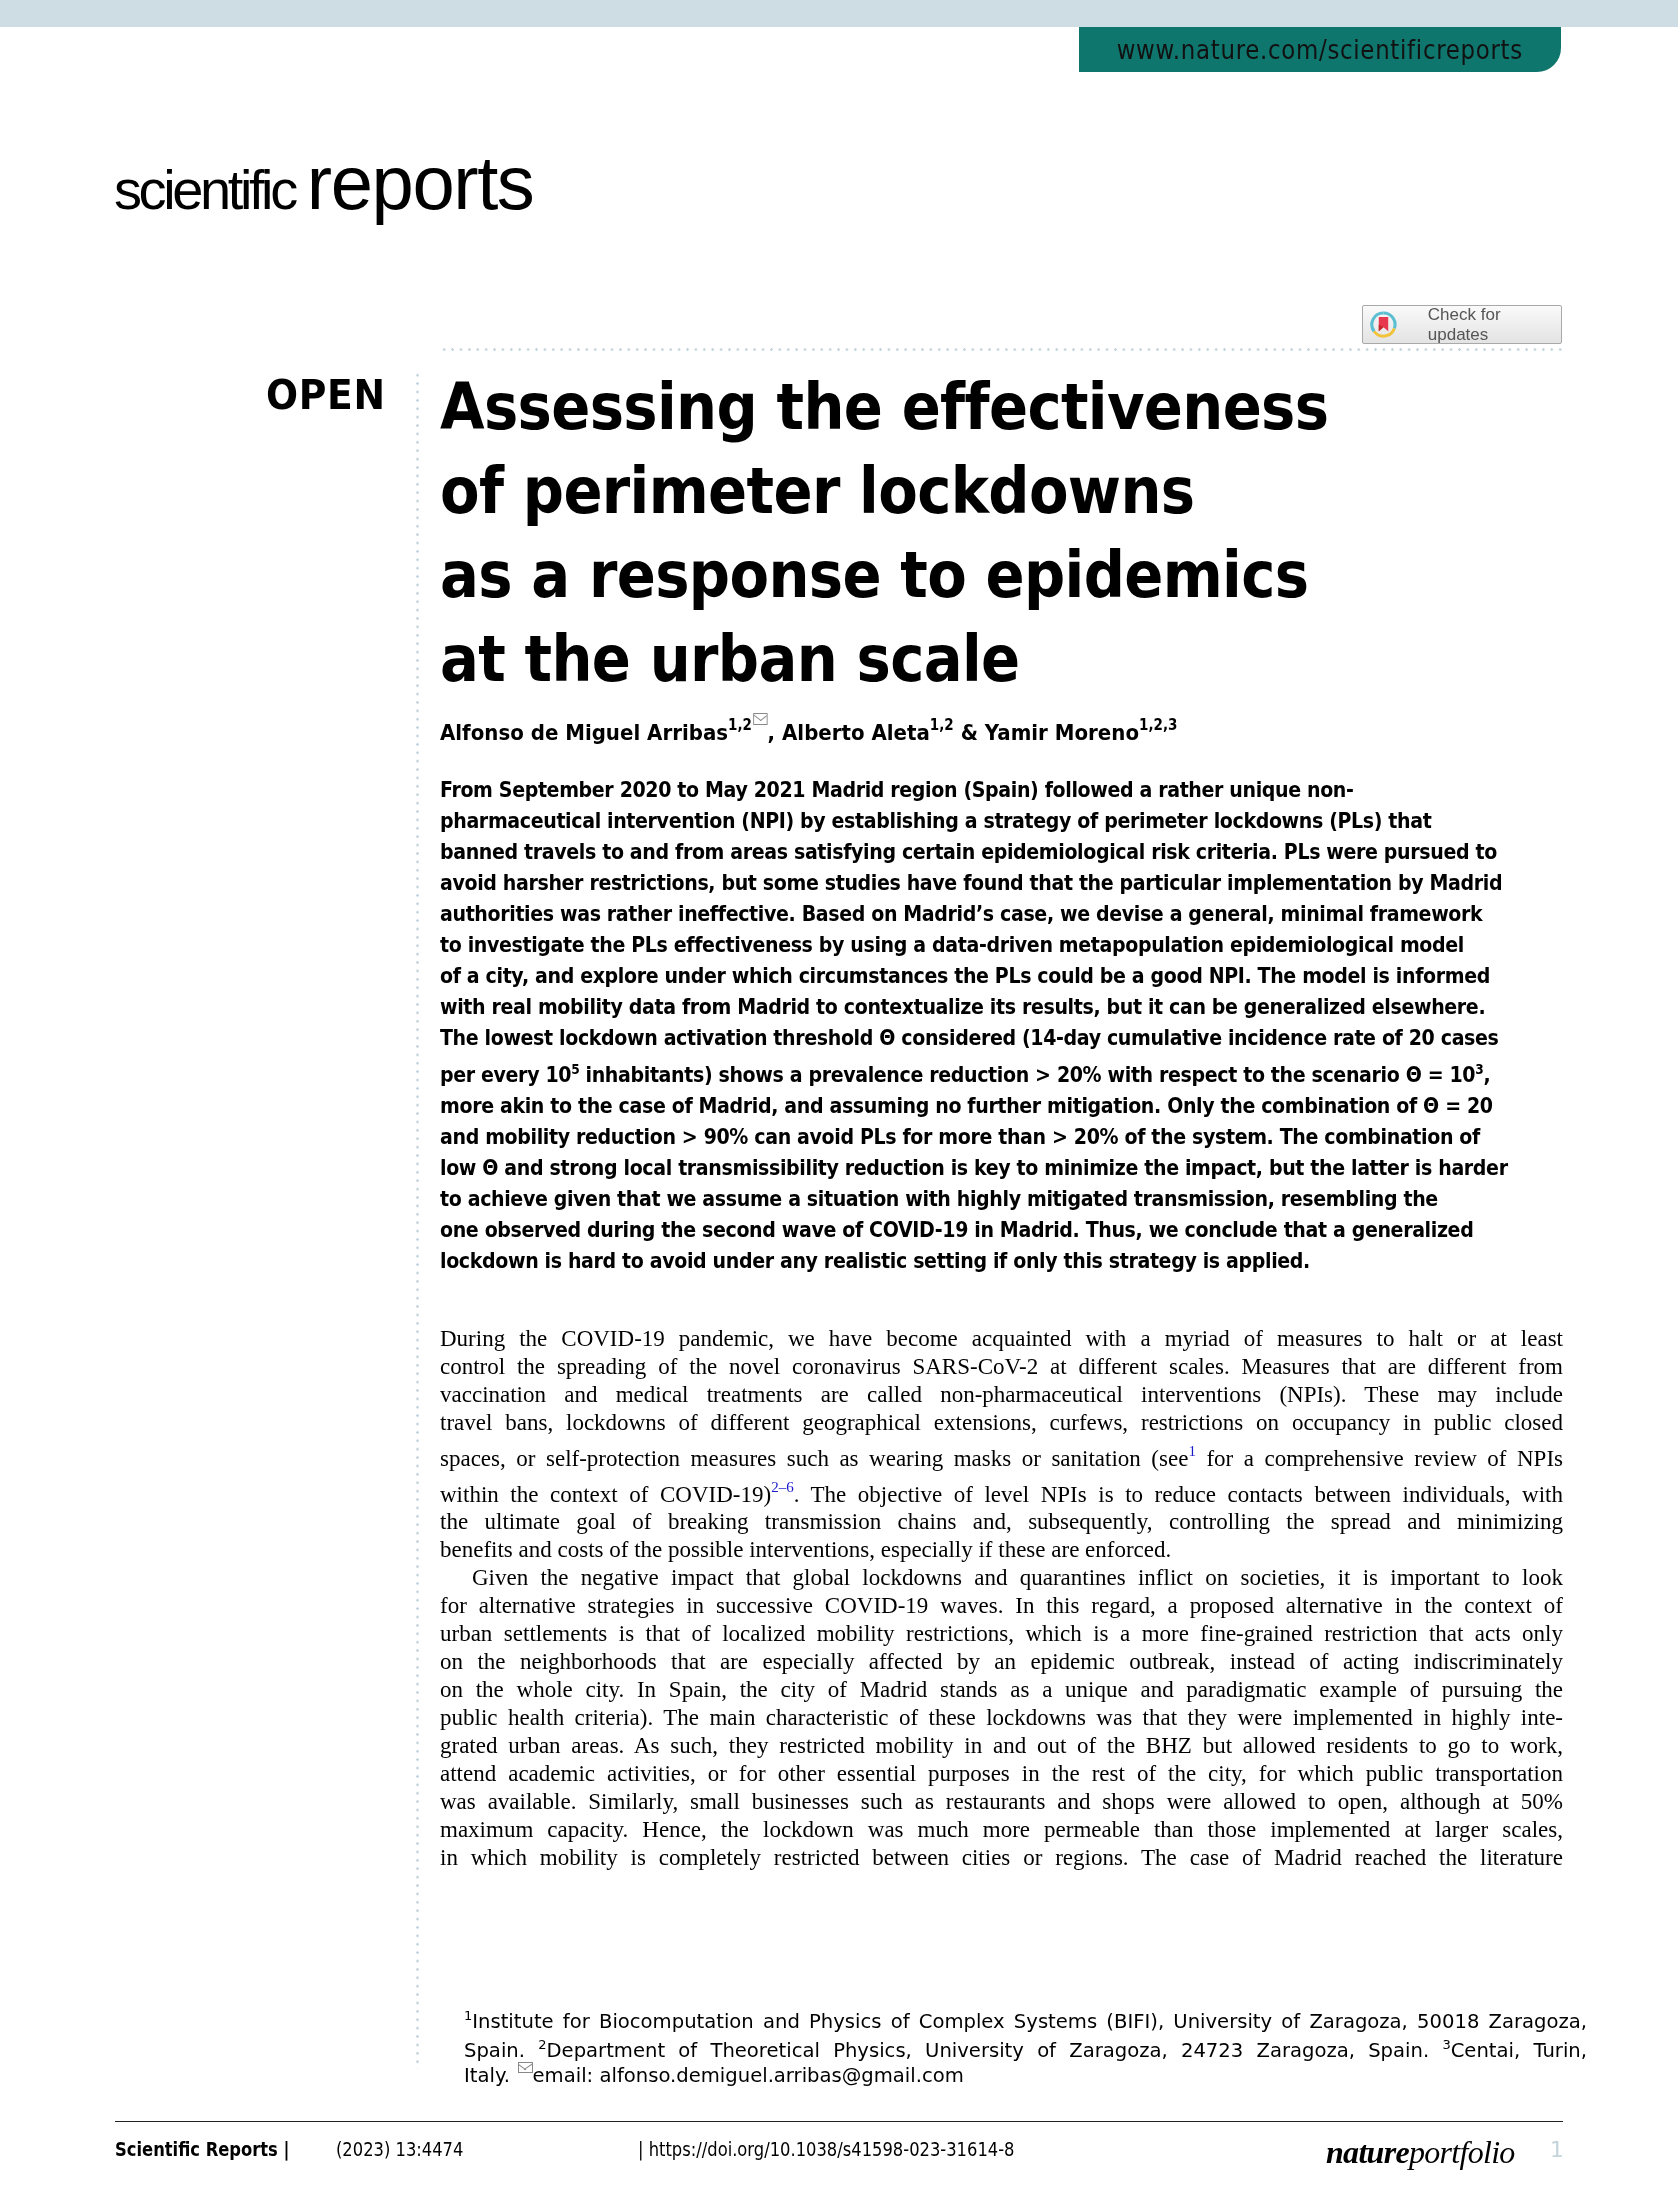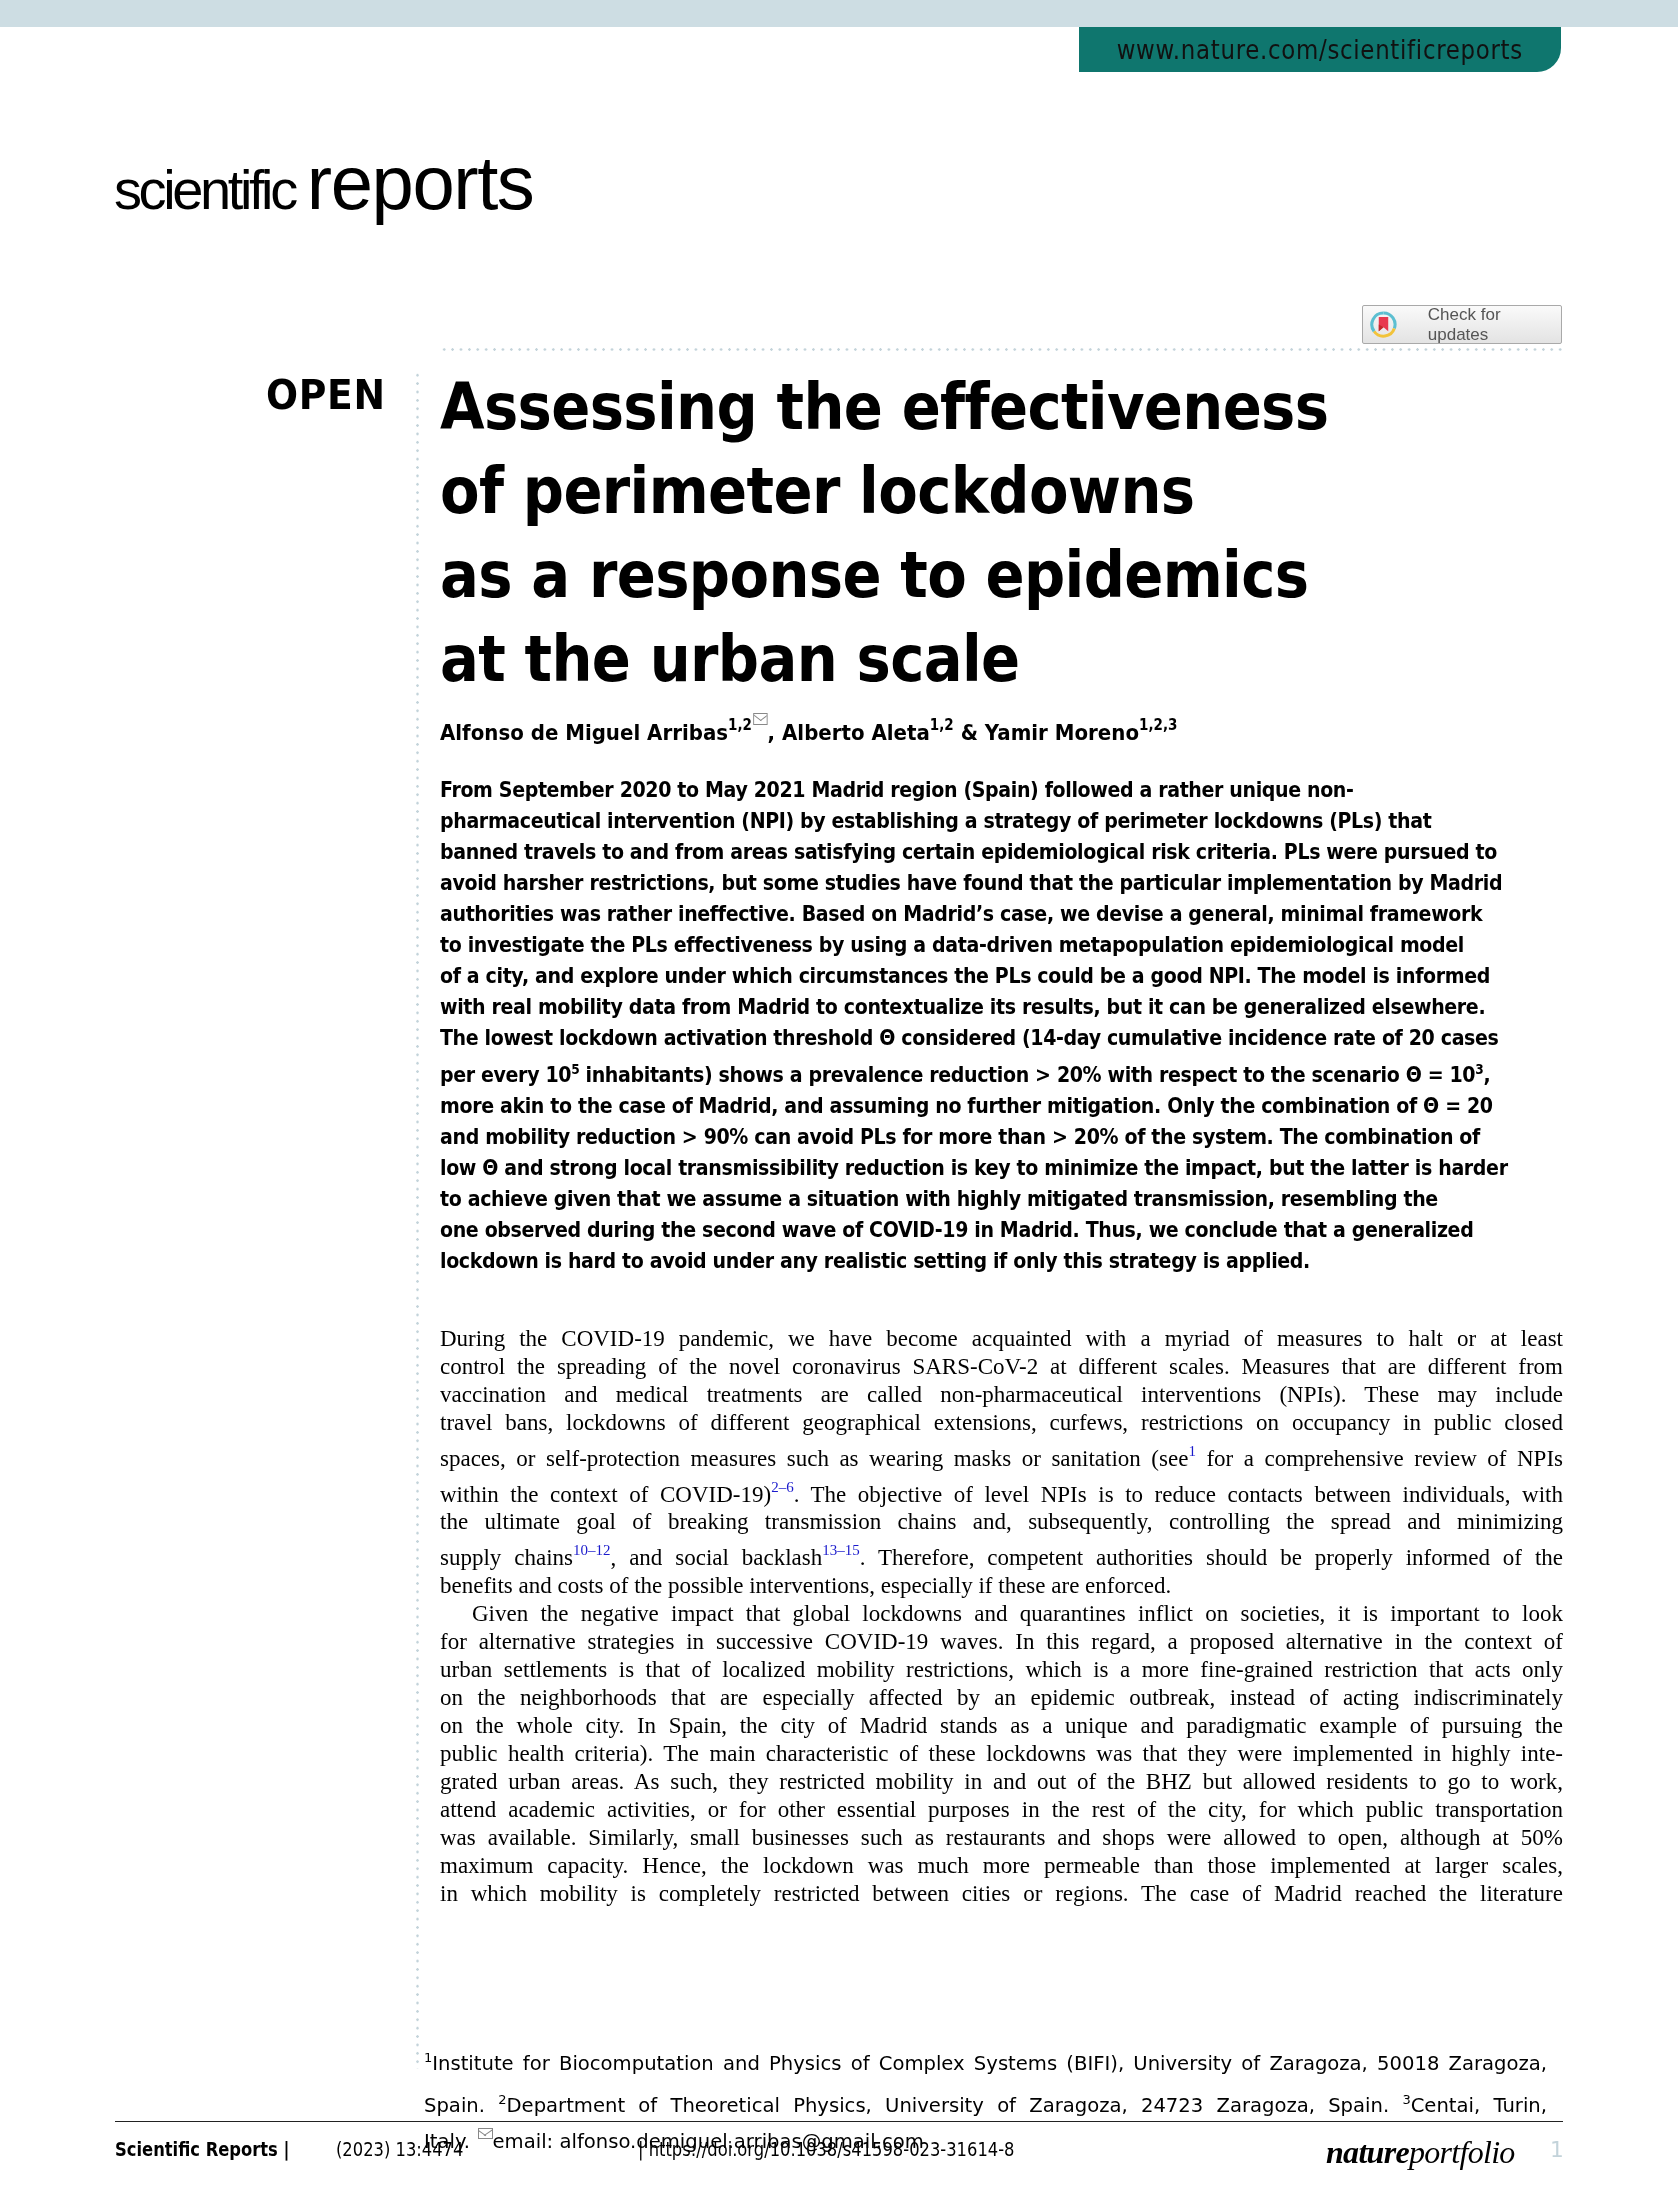--- a/index.html
+++ b/index.html
@@ -46,21 +46,21 @@
   .abstract { position: absolute; left: 440px; top: 775px; width: 1137px; font-family: "DejaVu Sans", sans-serif; font-weight: 700; font-size: 21px; line-height: 31px; letter-spacing: -0.4px; }
   .abstract .line { display: block; white-space: nowrap; transform: scaleX(0.905); transform-origin: left; }
   .abstract sup { font-size: 13.5px; vertical-align: 8px; }
 
   .body-text { position: absolute; left: 440px; top: 1325px; width: 1123px; font-family: "Liberation Serif", serif; font-size: 23px; line-height: 28px; }
   .body-text .line { display: block; white-space: nowrap; text-align: justify; text-align-last: justify; width: 1123px; }
   .body-text .line.last { text-align-last: left; }
   .body-text .line.indent { padding-left: 32px; }
   .body-text .cite { color: #1a1acc; font-size: 15px; vertical-align: 9.5px; }
 
-  .affil { position: absolute; left: 424px; top: 2004px; width: 1123px; font-family: "DejaVu Sans", sans-serif; font-size: 19.6px; line-height: 36px; margin-top: 36px; }
+  .affil { position: absolute; left: 464px; top: 2004px; width: 1123px; font-family: "DejaVu Sans", sans-serif; font-size: 19.6px; line-height: 23px; }
   .affil .line { display: block; white-space: nowrap; text-align: justify; text-align-last: justify; width: 1123px; transform: scaleX(1); }
   .affil .line.last { text-align-last: left; }
   .affil sup { font-size: 13px; vertical-align: 8px; }
 
   .footer-rule { position: absolute; left: 115px; top: 2121px; width: 1448px; height: 1.4px; background: #222; }
   .footer { position: absolute; top: 2138px; height: 27px; font-family: "DejaVu Sans", sans-serif; font-size: 19px; white-space: nowrap; transform-origin: left; }
   .f-journal { left: 115px; font-weight: 700; transform: scaleX(0.86); }
   .f-vol { left: 336px; transform: scaleX(0.86); }
   .f-doi { left: 638px; transform: scaleX(0.86); }
   .f-brand { left: 1326px; font-family: "Liberation Serif", serif; font-size: 32px; top: 2134px; letter-spacing: -0.7px; font-style: italic; }
@@ -128,21 +128,20 @@
 </div>
 
 <div class="body-text" id="body-text">
     <span class="line">During the COVID-19 pandemic, we have become acquainted with a myriad of measures to halt or at least</span>
     <span class="line">control the spreading of the novel coronavirus SARS-CoV-2 at different scales. Measures that are different from</span>
     <span class="line">vaccination and medical treatments are called non-pharmaceutical interventions (NPIs). These may include</span>
     <span class="line">travel bans, lockdowns of different geographical extensions, curfews, restrictions on occupancy in public closed</span>
     <span class="line"><span>spaces, or self-protection measures such as wearing masks or sanitation (see</span><sup class="cite">1</sup><span> for a comprehensive review of NPIs</span></span>
     <span class="line"><span>within the context of COVID-19)</span><sup class="cite">2–6</sup><span>. The objective of level NPIs is to reduce contacts between individuals, with</span></span>
     <span class="line">the ultimate goal of breaking transmission chains and, subsequently, controlling the spread and minimizing</span>
-    <span class="line"><span>supply chains</span><sup class="cite">10–12</sup><span>, and social backlash</span><sup class="cite">13–15</sup><span>. Therefore, competent authorities should be properly informed of the</span></span>
     <span class="line last">benefits and costs of the possible interventions, especially if these are enforced.</span>
     <span class="line indent">Given the negative impact that global lockdowns and quarantines inflict on societies, it is important to look</span>
     <span class="line">for alternative strategies in successive COVID-19 waves. In this regard, a proposed alternative in the context of</span>
     <span class="line">urban settlements is that of localized mobility restrictions, which is a more fine-grained restriction that acts only</span>
     <span class="line">on the neighborhoods that are especially affected by an epidemic outbreak, instead of acting indiscriminately</span>
     <span class="line">on the whole city. In Spain, the city of Madrid stands as a unique and paradigmatic example of pursuing the</span>
     <span class="line">public health criteria). The main characteristic of these lockdowns was that they were implemented in highly inte-</span>
     <span class="line">grated urban areas. As such, they restricted mobility in and out of the BHZ but allowed residents to go to work,</span>
     <span class="line">attend academic activities, or for other essential purposes in the rest of the city, for which public transportation</span>
     <span class="line">was available. Similarly, small businesses such as restaurants and shops were allowed to open, although at 50%</span>

